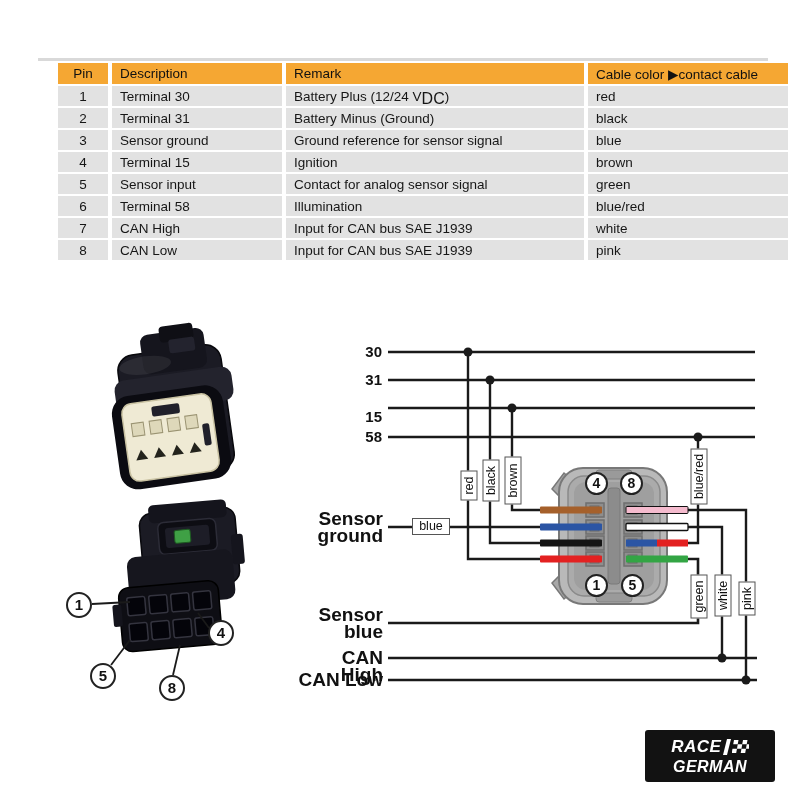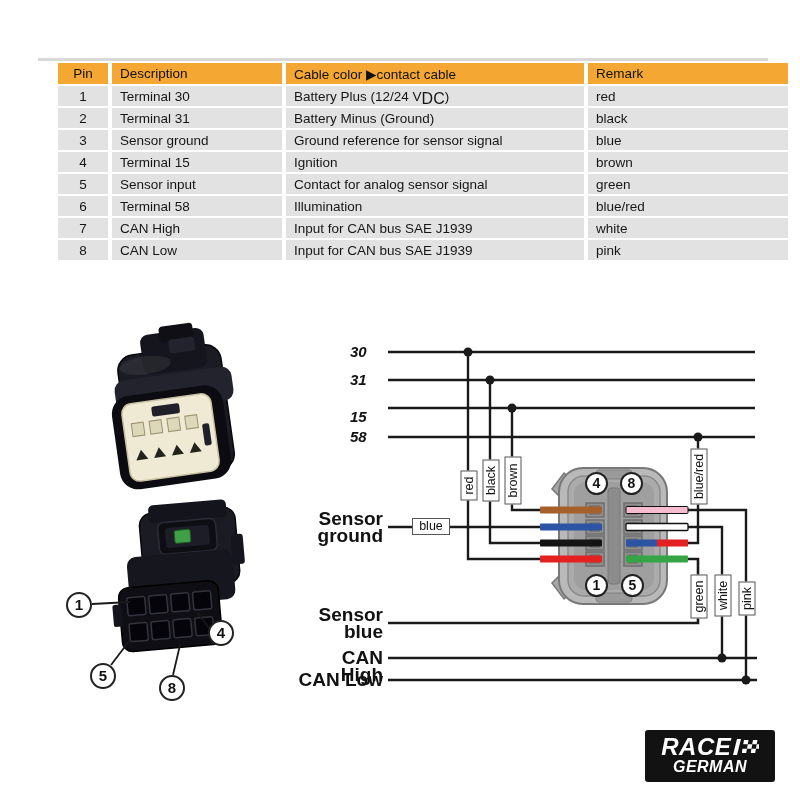--- a/index.html
+++ b/index.html
@@ -10,53 +10,53 @@
   .pintable{position:absolute;left:38px;top:58px;width:730px;}
   .table-top{height:3px;background:#D9D9D9;margin-bottom:2px;}
   .tgrid{display:grid;grid-template-columns:50px 170px 298px 200px;column-gap:4px;row-gap:2px;padding-left:20px;}
   .th,.td{display:flex;align-items:center;font-size:13.5px;}
   .th{background:#F5A733;height:21px;color:#111;padding-left:8px;}
   .td{background:#E2E2E2;height:20px;padding-left:8px;color:#161616;}
   .th.pin,.td.pin{justify-content:center;padding-left:0;}
   .sub{font-size:16px;transform:translateY(3px);}
 
   
-  .busnum{position:absolute;width:32px;font-weight:bold;font-size:15px;line-height:16px;font-style:italic;}
+  .busnum{position:absolute;width:32px;text-align:right;font-weight:bold;font-size:15px;line-height:16px;}
   .netlabel{position:absolute;width:85px;left:298px;text-align:right;font-weight:bold;
             font-size:19px;line-height:17px;}
   .tag{position:absolute;background:#fff;border:1px solid #555;font-size:12.5px;line-height:15px;
        height:15px;text-align:center;color:#111;}
   .tag.vert{transform:rotate(-90deg);transform-origin:50% 50%;}
   .pincircle{position:absolute;width:19px;height:19px;border:2px solid #222;border-radius:50%;
              background:#fff;font-weight:bold;font-size:14px;line-height:19px;text-align:center;}
   .callout{position:absolute;width:22px;height:22px;border:2px solid #222;border-radius:50%;
            background:#fff;font-weight:bold;font-size:15px;line-height:22px;text-align:center;}
 
   svg.layer{position:absolute;left:0;top:0;pointer-events:none;}
 
   
   .logo{position:absolute;left:645px;top:730px;width:130px;height:52px;background:#121212;
         border-radius:3px;display:flex;flex-direction:column;align-items:center;justify-content:center;
         color:#fff;font-style:italic;font-weight:bold;}
-  .logo .l1{display:flex;align-items:center;font-size:24px;line-height:21px;letter-spacing:.5px;}
+  .logo .l1{display:flex;align-items:center;font-size:17px;line-height:21px;letter-spacing:.5px;}
   .logo .l2{font-size:16px;line-height:19px;letter-spacing:.5px;}
   .logo .slash{width:3.5px;height:16px;background:#fff;transform:skewX(-14deg);margin:0 3px 0 4px;}
 </style>
 </head>
 <body>
 
 <div class="page">
 
   <div class="pintable">
     <div class="table-top"></div>
     <div class="tgrid">
       <div class="th pin">Pin</div>
       <div class="th">Description</div>
+      <div class="th">Remark</div>
       <div class="th">Cable color ▶contact cable</div>
-      <div class="th">Remark</div>
 
       <div class="td pin">1</div>
       <div class="td">Terminal 30</div>
       <div class="td">
           <span>Battery Plus (12/24 V</span>
           <span class="sub">DC</span>
           <span>)</span>
         </div>
       <div class="td">red</div>
 

